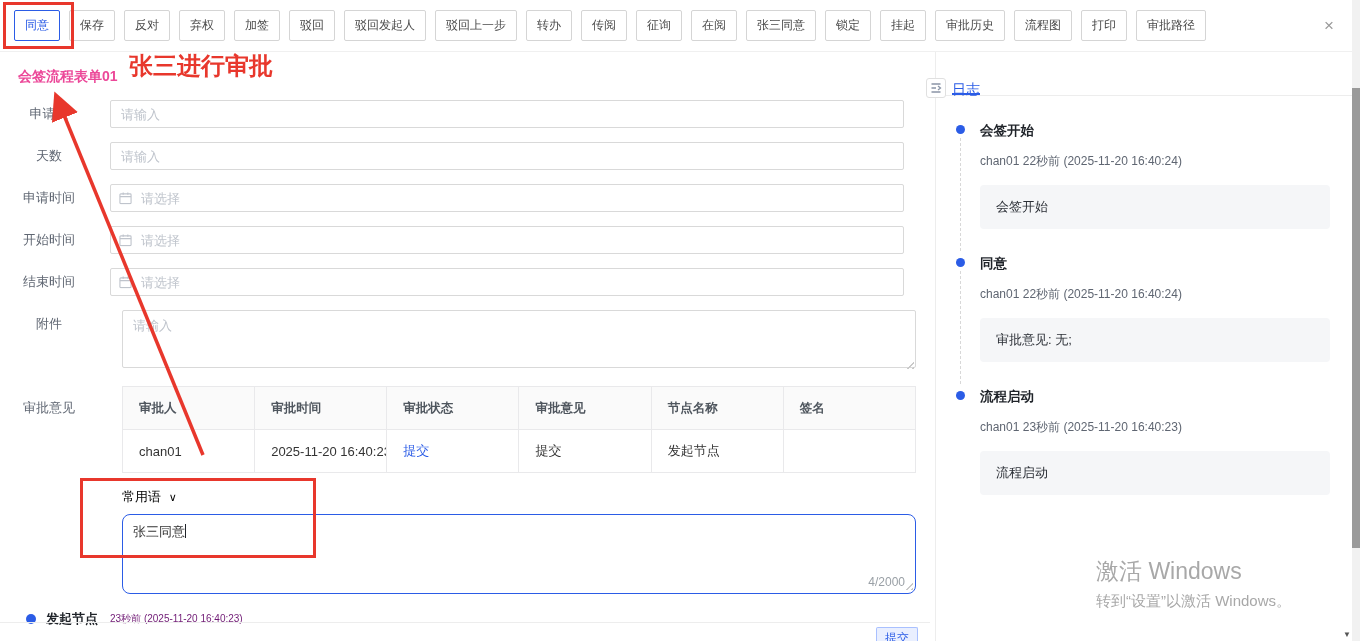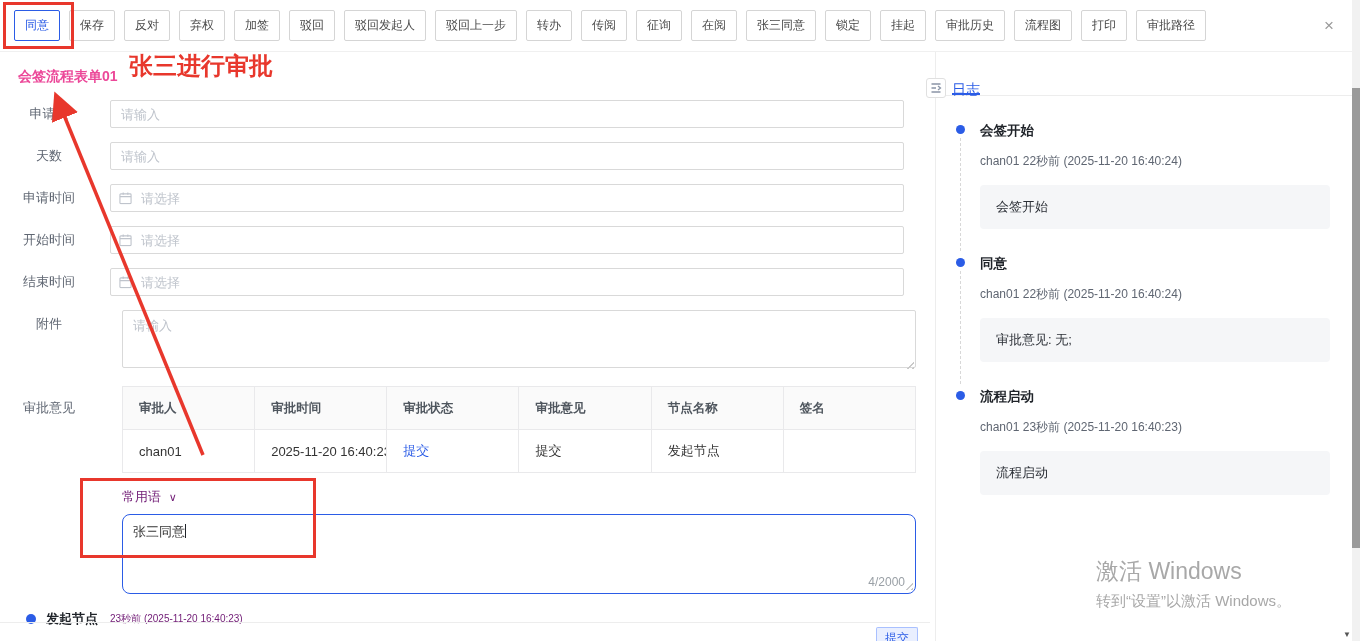--- a/index.html
+++ b/index.html
@@ -46,21 +46,21 @@
     clip-path:polygon(100% 0, 100% 100%, 0 100%); cursor:nwse-resize; }
 
   .atable { width:794px; border-collapse:collapse; table-layout:fixed; font-size:13px; }
   .atable th, .atable td { border:1px solid #e9e9eb; padding:0 16px; height:43px;
     text-align:left; overflow:hidden; white-space:nowrap; }
   .atable th { background:#fafafa; font-weight:bold; font-size:12.5px; color:#4f565e; }
   .atable td { color:#333; }
   .atable td.blue { color:#2b5ce6; cursor:pointer; }
 
   .phrase-row { margin:12px 0 8px 122px; }
-  .phrase-link { color:#701a75; font-size:13px; cursor:pointer; }
+  .phrase-link { color:#000000; font-size:13px; cursor:pointer; }
   .phrase-link .chev { font-size:11px; margin-left:4px; }
 
   .comment-box { position:relative; margin-left:122px; width:794px; height:80px;
     border:1px solid #2b5ce6; border-radius:8px; padding:8px 10px; font-size:13px;
     color:#333; cursor:text; background:#fff; }
   .caret { display:inline-block; width:1px; height:14px; background:#1f2329; vertical-align:-2px; }
   .counter { position:absolute; right:10px; bottom:4px; font-size:12px; color:#9aa0a6; }
 
   .node-row { margin:16px 0 0 26px; display:flex; align-items:center; }
   .dot { width:10px; height:10px; border-radius:50%; background:#2b5ce6; margin-right:10px; flex:none; }

